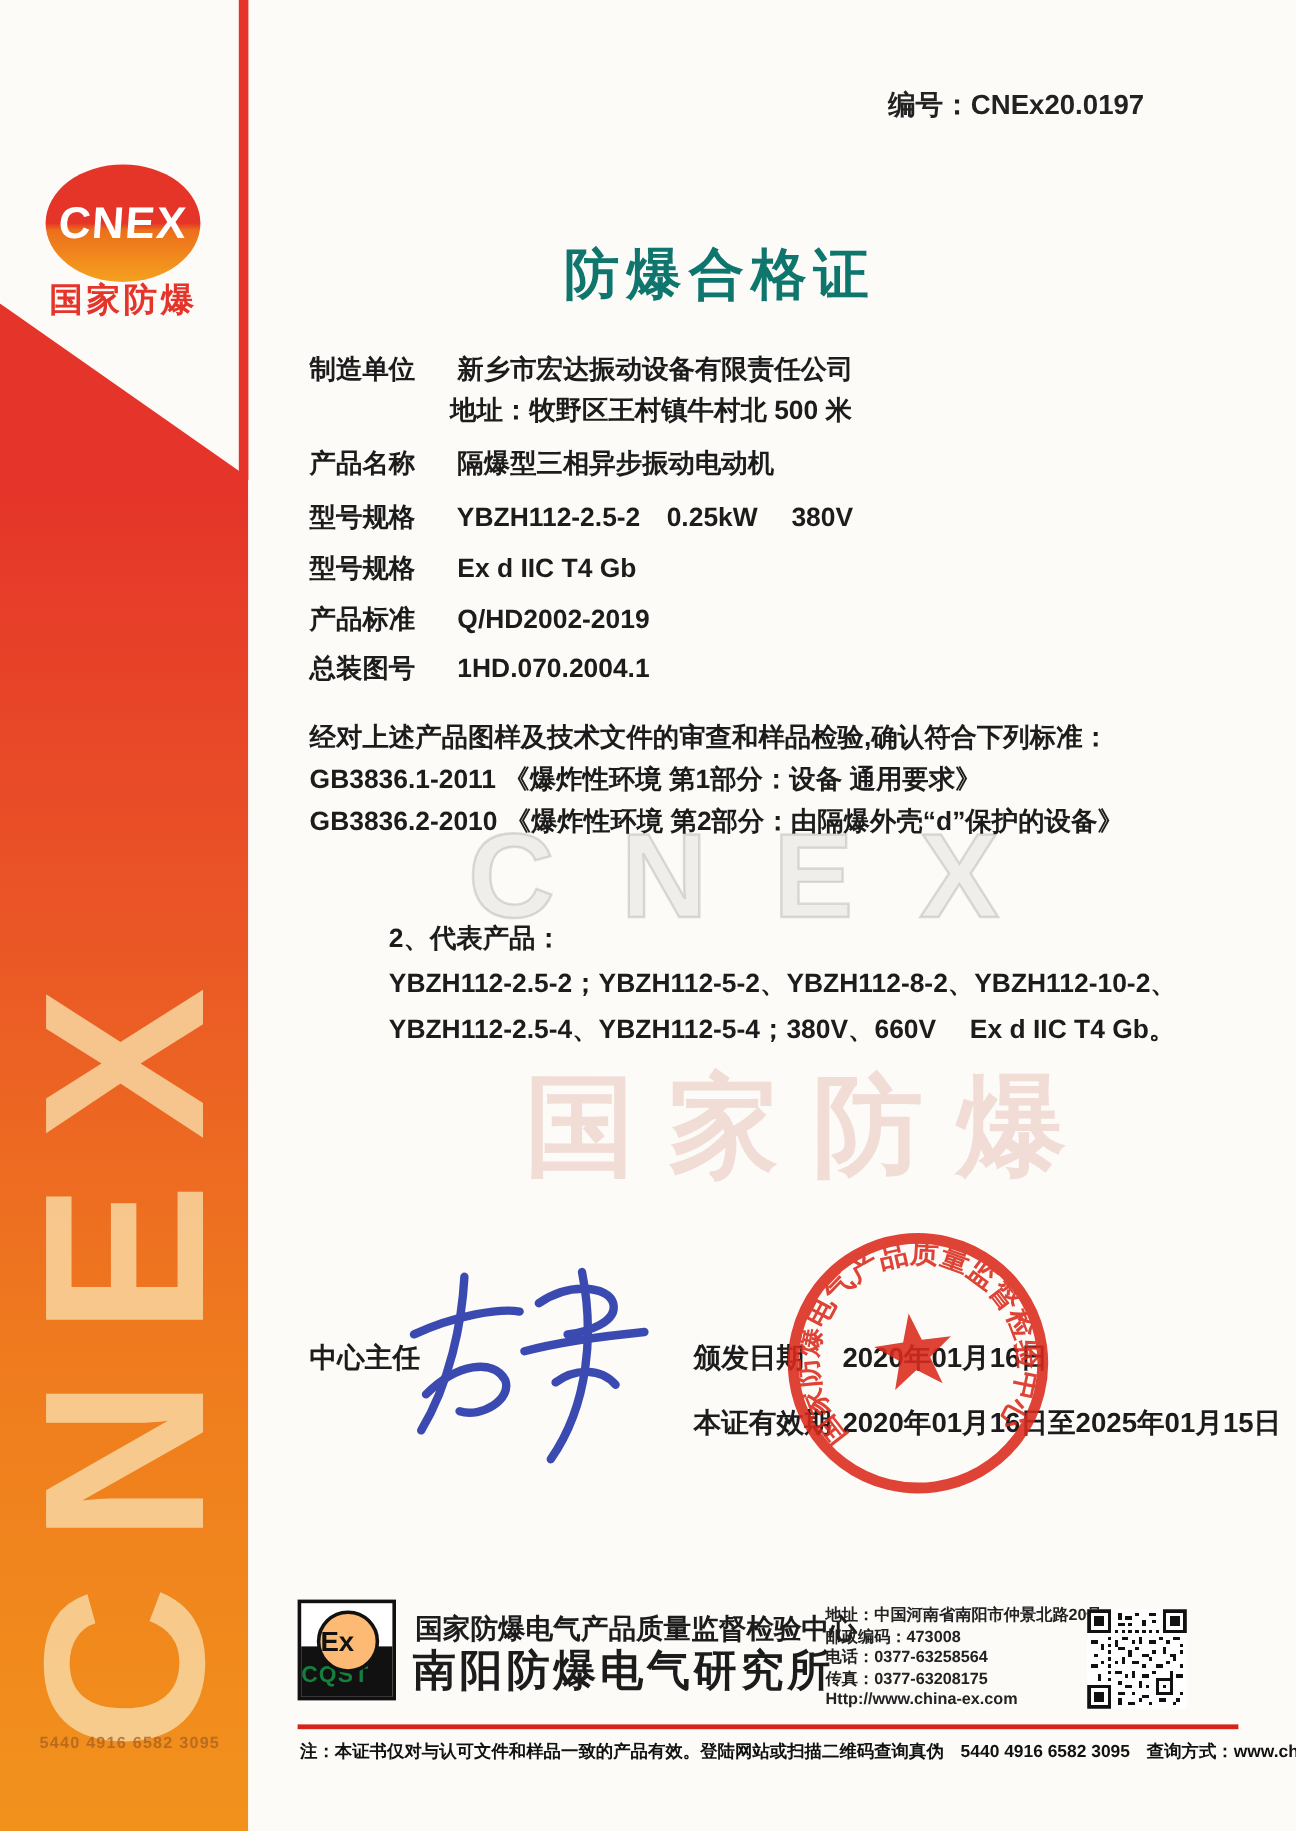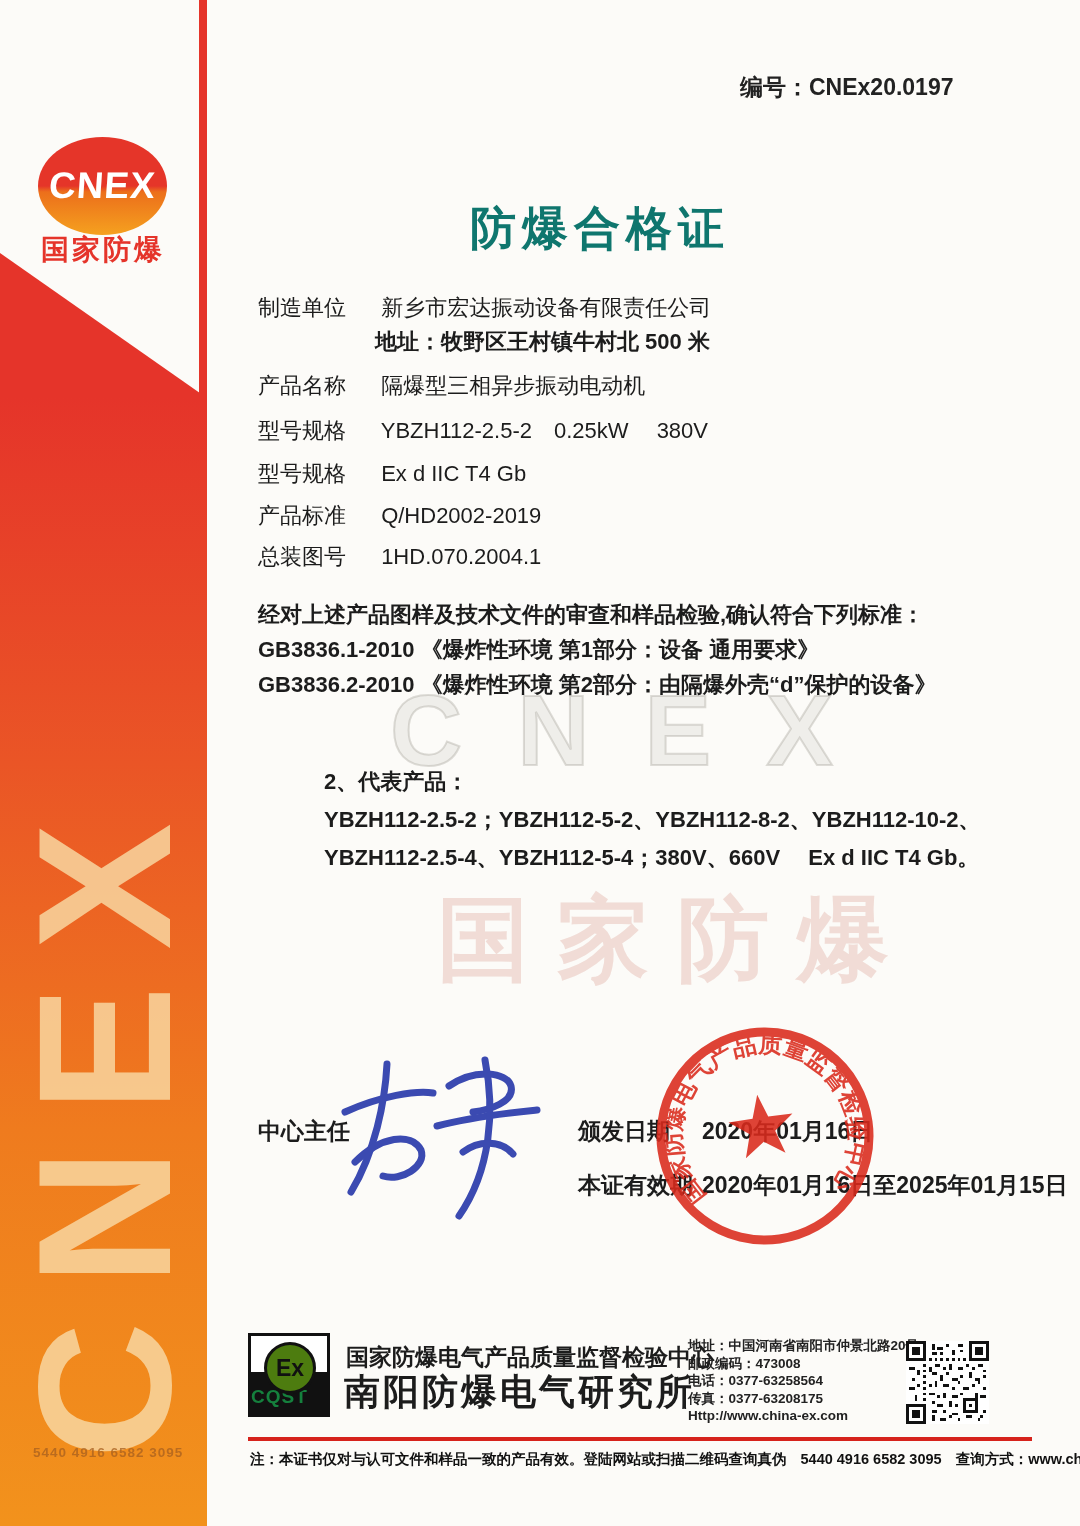--- a/index.html
+++ b/index.html
@@ -22,21 +22,21 @@
         background:linear-gradient(180deg,#e53529 0%,#e53529 50%,#ec6f1b 56%,#f5a11f 100%);
         display:flex;align-items:center;justify-content:center;}
   .logo-oval span{color:#fff;font-weight:800;font-size:37px;letter-spacing:1px;transform:skewX(-4deg);}
   .logo-caption{left:40px;top:231px;width:126px;text-align:center;color:#e5342a;font-size:28px;font-weight:bold;letter-spacing:3px;}
 
   
   .cert-no{left:740px;top:72px;font-size:23px;font-weight:600;color:#222;}
   .title{left:420px;top:198px;width:360px;text-align:center;font-size:46px;font-weight:bold;letter-spacing:6px;color:#0f766e;}
 
   
-  .frow{left:258px;font-size:22px;font-weight:normal;white-space:nowrap;}
+  .frow{left:258px;font-size:22px;font-weight:bold;white-space:nowrap;}
   .flabel{display:inline-block;width:117px;}
   .faddr{left:375px;font-size:22px;font-weight:bold;white-space:nowrap;}
 
   
   .review{left:258px;top:597px;font-size:22px;font-weight:bold;line-height:35px;white-space:nowrap;}
   .notes{left:258px;top:763px;font-size:22px;font-weight:bold;line-height:38px;white-space:nowrap;}
   .notes .ind{margin-left:66px;}
 
   
   .wm-cnex{left:390px;top:680px;font-size:100px;font-weight:bold;letter-spacing:55px;line-height:1;
@@ -44,21 +44,21 @@
   .wm-cn{left:437px;top:893px;font-size:92px;font-weight:bold;letter-spacing:28px;line-height:1;color:rgba(214,150,135,.30);}
 
   
   .aplabel{font-size:23px;font-weight:bold;white-space:nowrap;}
   .apvalue{font-size:23px;font-weight:bold;white-space:nowrap;}
 
   
   .exmark{left:248px;top:1333px;width:82px;height:84px;border:3px solid #111;background:#fff;box-sizing:border-box;}
   .exmark .half{position:absolute;left:0;right:0;bottom:0;height:42px;background:#111;}
   .exmark .circle{position:absolute;left:13px;top:6px;width:46px;height:46px;border:3px solid #111;border-radius:50%;
-        background:#4d7c0f;display:flex;align-items:center;justify-content:center;font-size:23px;font-weight:bold;color:#111;}
+        background:#fdba74;display:flex;align-items:center;font-size:23px;font-weight:bold;color:#111;}
   .exmark .cqst{position:absolute;left:0;right:0;bottom:6px;text-align:left;color:#15803d;font-size:19px;font-weight:bold;letter-spacing:1px;}
   .center-name{left:346px;top:1342px;font-size:23px;font-weight:bold;white-space:nowrap;}
   .institute-name{left:344px;top:1368px;font-size:36px;font-weight:bold;letter-spacing:3px;white-space:nowrap;}
   .addr-block{left:688px;top:1337px;font-size:13.5px;font-weight:bold;line-height:17.5px;color:#222;white-space:nowrap;}
   .red-rule{left:248px;top:1437px;width:784px;height:4px;background:#d6231c;}
   .note-line{left:250px;top:1450px;font-size:14.5px;font-weight:bold;white-space:nowrap;color:#111;}
   .note-line span{margin-right:14px;}
 
   svg{display:block;}
 </style>
@@ -106,21 +106,21 @@
   </div>
   <div class="abs frow" style="top:542px;">
     <span class="flabel">总装图号</span>
     <span>1HD.070.2004.1</span>
   </div>
 
   <div class="abs wm-cnex">CNEX</div>
 
   <div class="abs review">
     <div>经对上述产品图样及技术文件的审查和样品检验,确认符合下列标准：</div>
-    <div>GB3836.1-2010 《爆炸性环境 第1部分：设备 通用要求》</div>
+    <div>GB3836.1-2011 《爆炸性环境 第1部分：设备 通用要求》</div>
     <div>GB3836.2-2010 《爆炸性环境 第2部分：由隔爆外壳“d”保护的设备》</div>
   </div>
 
   <div class="abs notes">
     <div class="ind">2、代表产品：</div>
     <div class="ind">YBZH112-2.5-2；YBZH112-5-2、YBZH112-8-2、YBZH112-10-2、</div>
     <div class="ind">YBZH112-2.5-4、YBZH112-5-4；380V、660V　 Ex d IIC T4 Gb。</div>
   </div>
 
   <div class="abs wm-cn">国家防爆</div>

